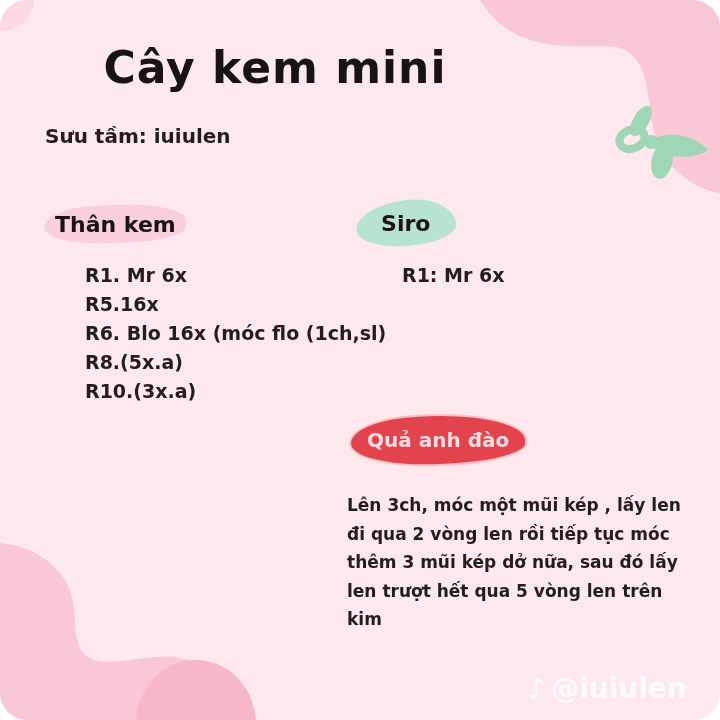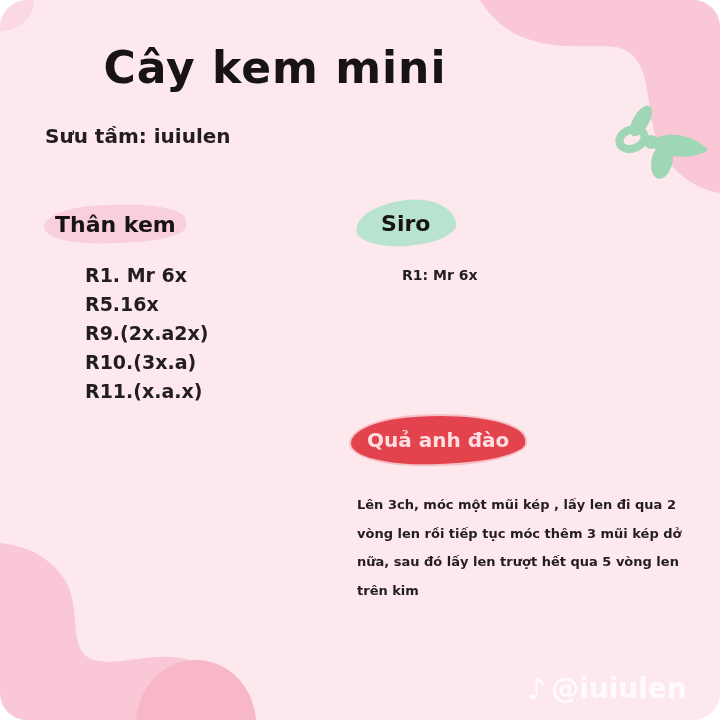--- a/index.html
+++ b/index.html
@@ -53,39 +53,39 @@
   .hl-siro .hl-label { transform: rotate(5deg); }
 
   .rows-left {
     position: absolute; left: 72px; top: 261px; width: 300px;
     font-size: 19px; font-weight: 700; line-height: 29px;
     white-space: nowrap;
     margin-left: 13px;
   }
   .rows-right {
     position: absolute; left: 402px; top: 261px; width: 300px;
-    font-size: 14px; font-weight: 700; line-height: 28.5px;
+    font-size: 19px; font-weight: 700; line-height: 28.5px;
   }
 
   .badge {
     position: absolute; left: 351px; top: 416px; width: 174px; height: 48px;
     background: #e2434c;
     border-radius: 42% 58% 50% 50% / 55% 60% 40% 52%;
     transform: rotate(-2deg);
     display: flex; align-items: center; justify-content: center;
     box-shadow: 0 0 0 2px rgba(226,67,76,0.25);
   }
   .badge-label {
     font-size: 20px; font-weight: 800; color: #ffdde1;
     transform: rotate(2deg);
   }
 
   .instructions {
-    position: absolute; left: 357px; top: 491px; width: 350px;
-    font-size: 13px; font-weight: 700; line-height: 28.5px;
+    position: absolute; left: 347px; top: 491px; width: 350px;
+    font-size: 17px; font-weight: 700; line-height: 28.5px;
   }
 
   .watermark {
     position: absolute; left: 527px; top: 672px;
     display: flex; align-items: center; gap: 5px;
     color: rgba(255,255,255,0.82);
     font-size: 28px; font-weight: 700;
   }
   .watermark .note { font-size: 30px; line-height: 30px; }
 </style>
@@ -117,23 +117,23 @@
 
   <div class="title">Cây kem mini</div>
   <div class="subtitle">Sưu tầm: iuiulen</div>
 
   <div class="hl hl-thankem">
     <span class="hl-label">Thân kem</span>
   </div>
   <div class="rows-left">
     <div>R1. Mr 6x</div>
     <div>R5.16x</div>
-    <div>R9.(2x.a2x)</div>
+    <div>R6. Blo 16x (móc flo (1ch,sl)</div>
+    <div>R8.(5x.a)</div>
     <div>R10.(3x.a)</div>
-    <div>R11.(x.a.x)</div>
   </div>
 
   <div class="hl hl-siro">
     <span class="hl-label">Siro</span>
   </div>
   <div class="rows-right">
     <div>R1: Mr 6x</div>
   </div>
 
   <div class="badge">

